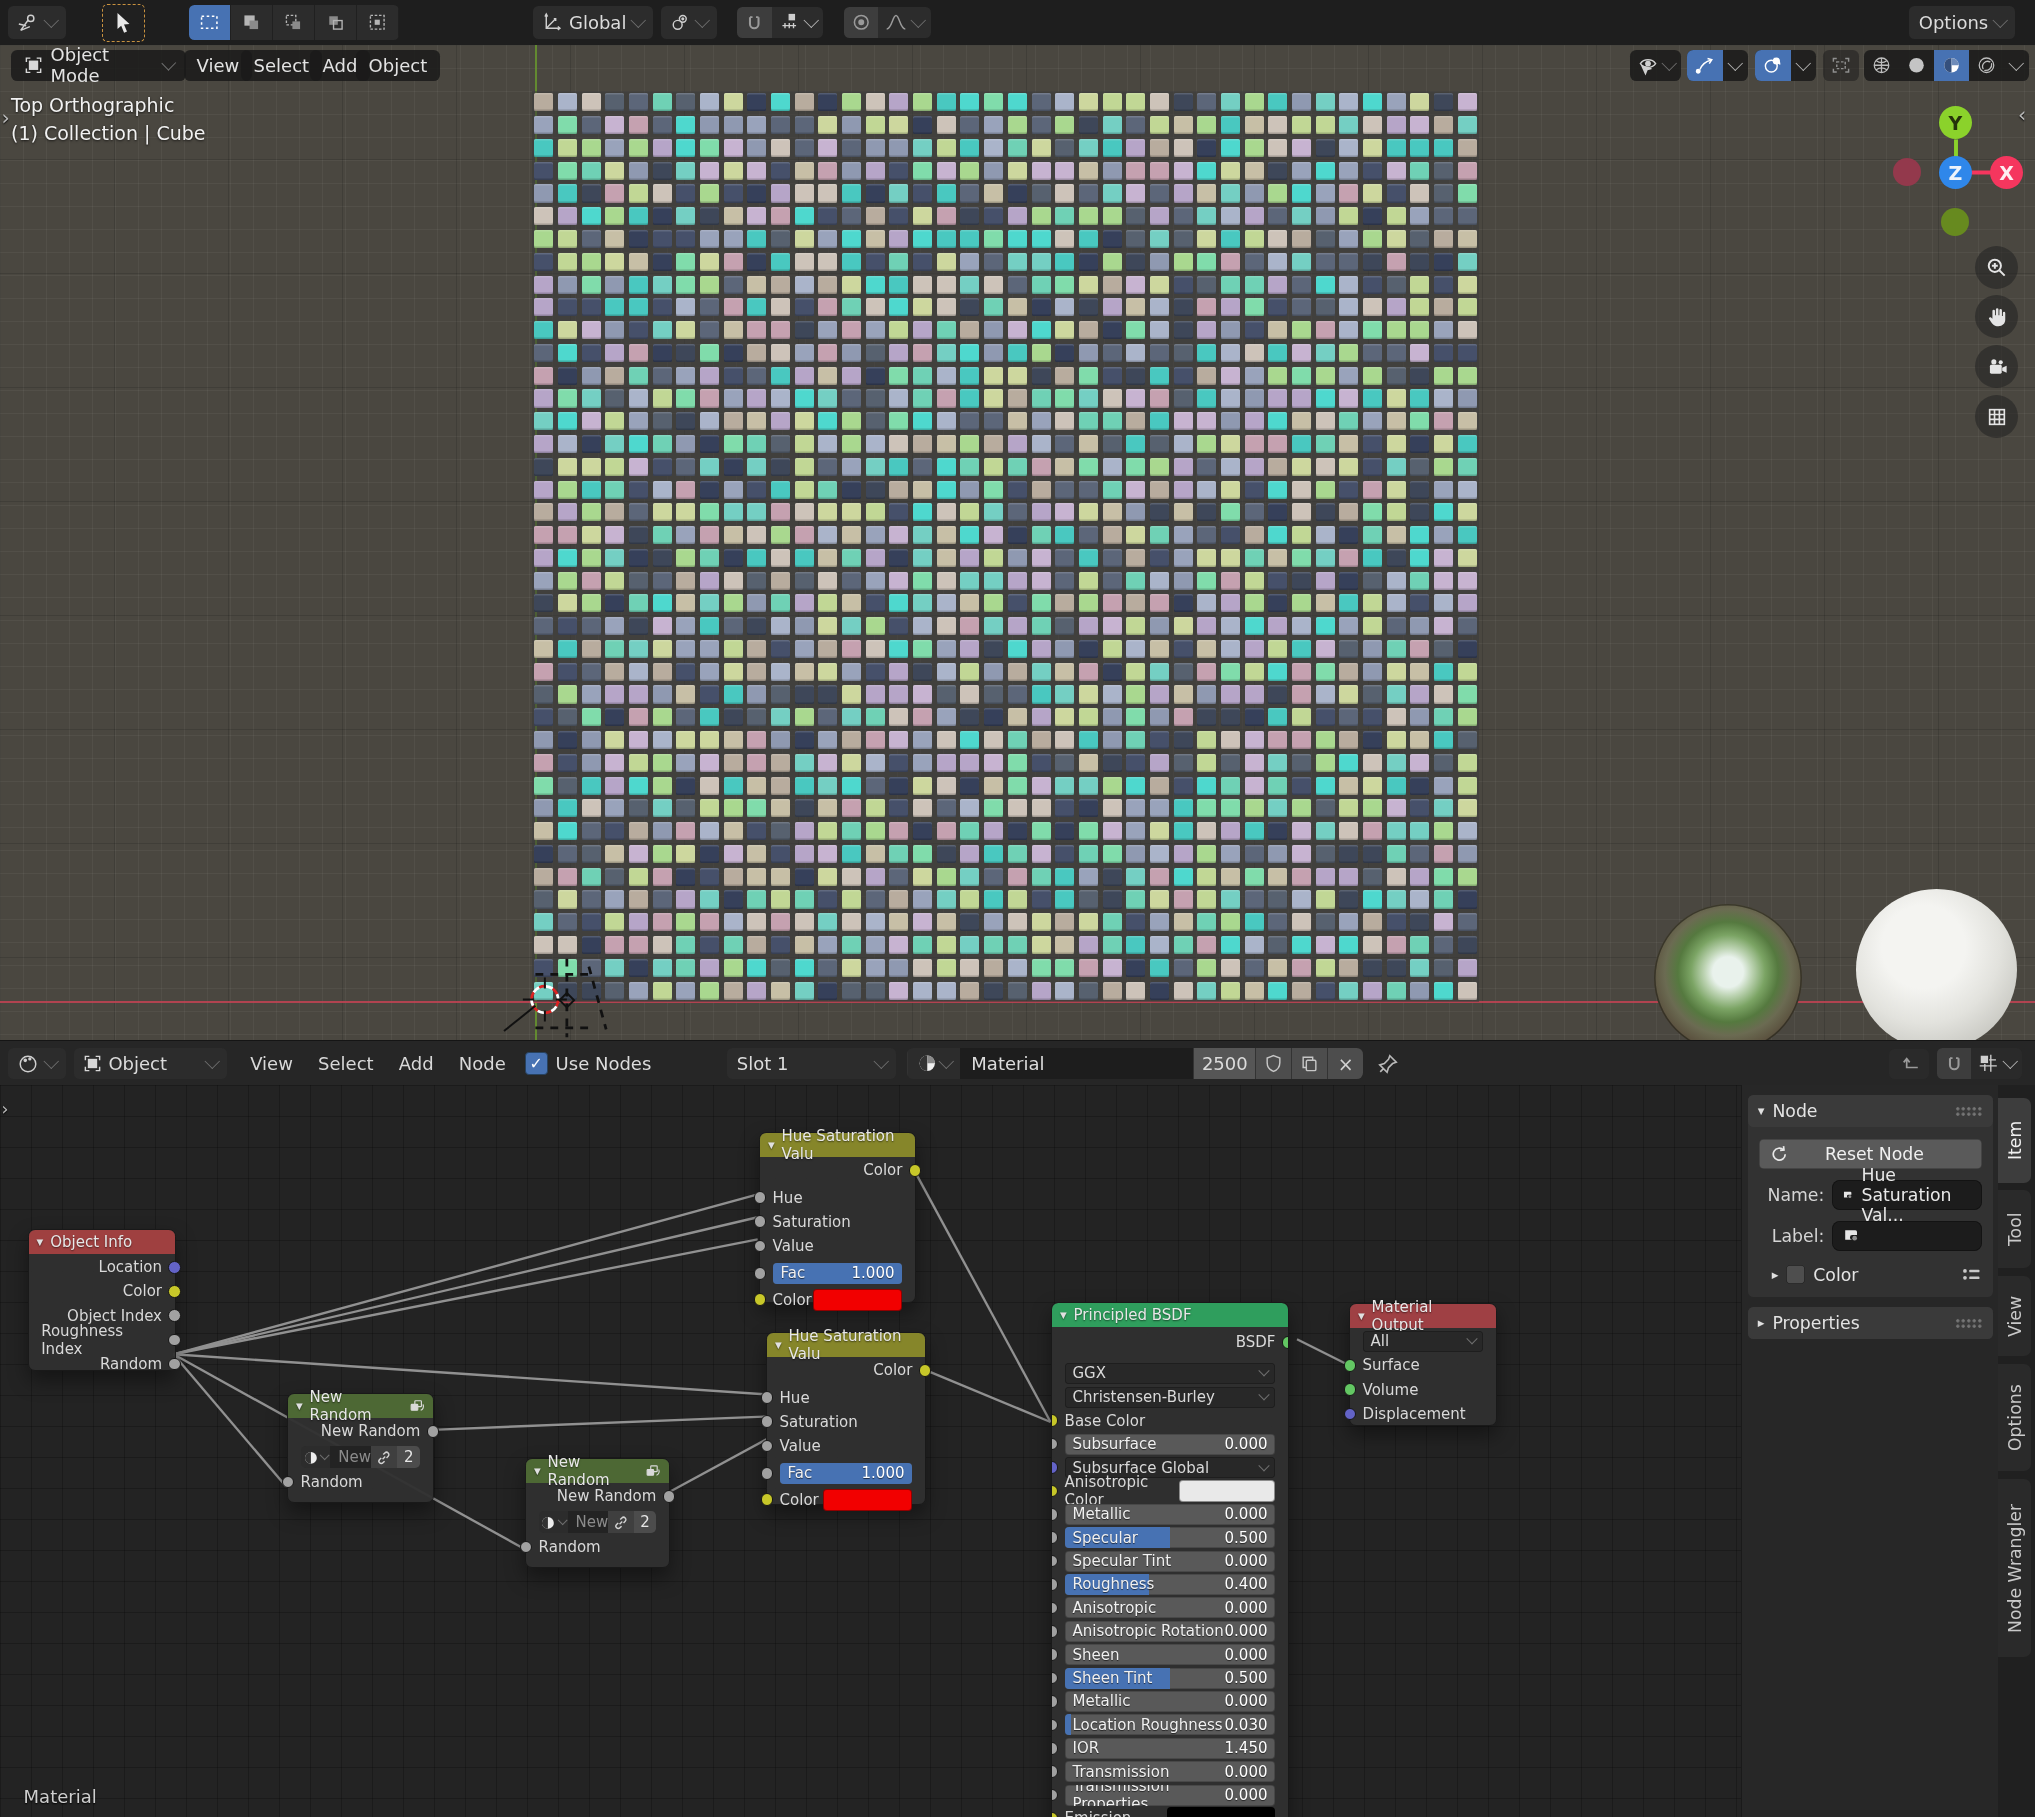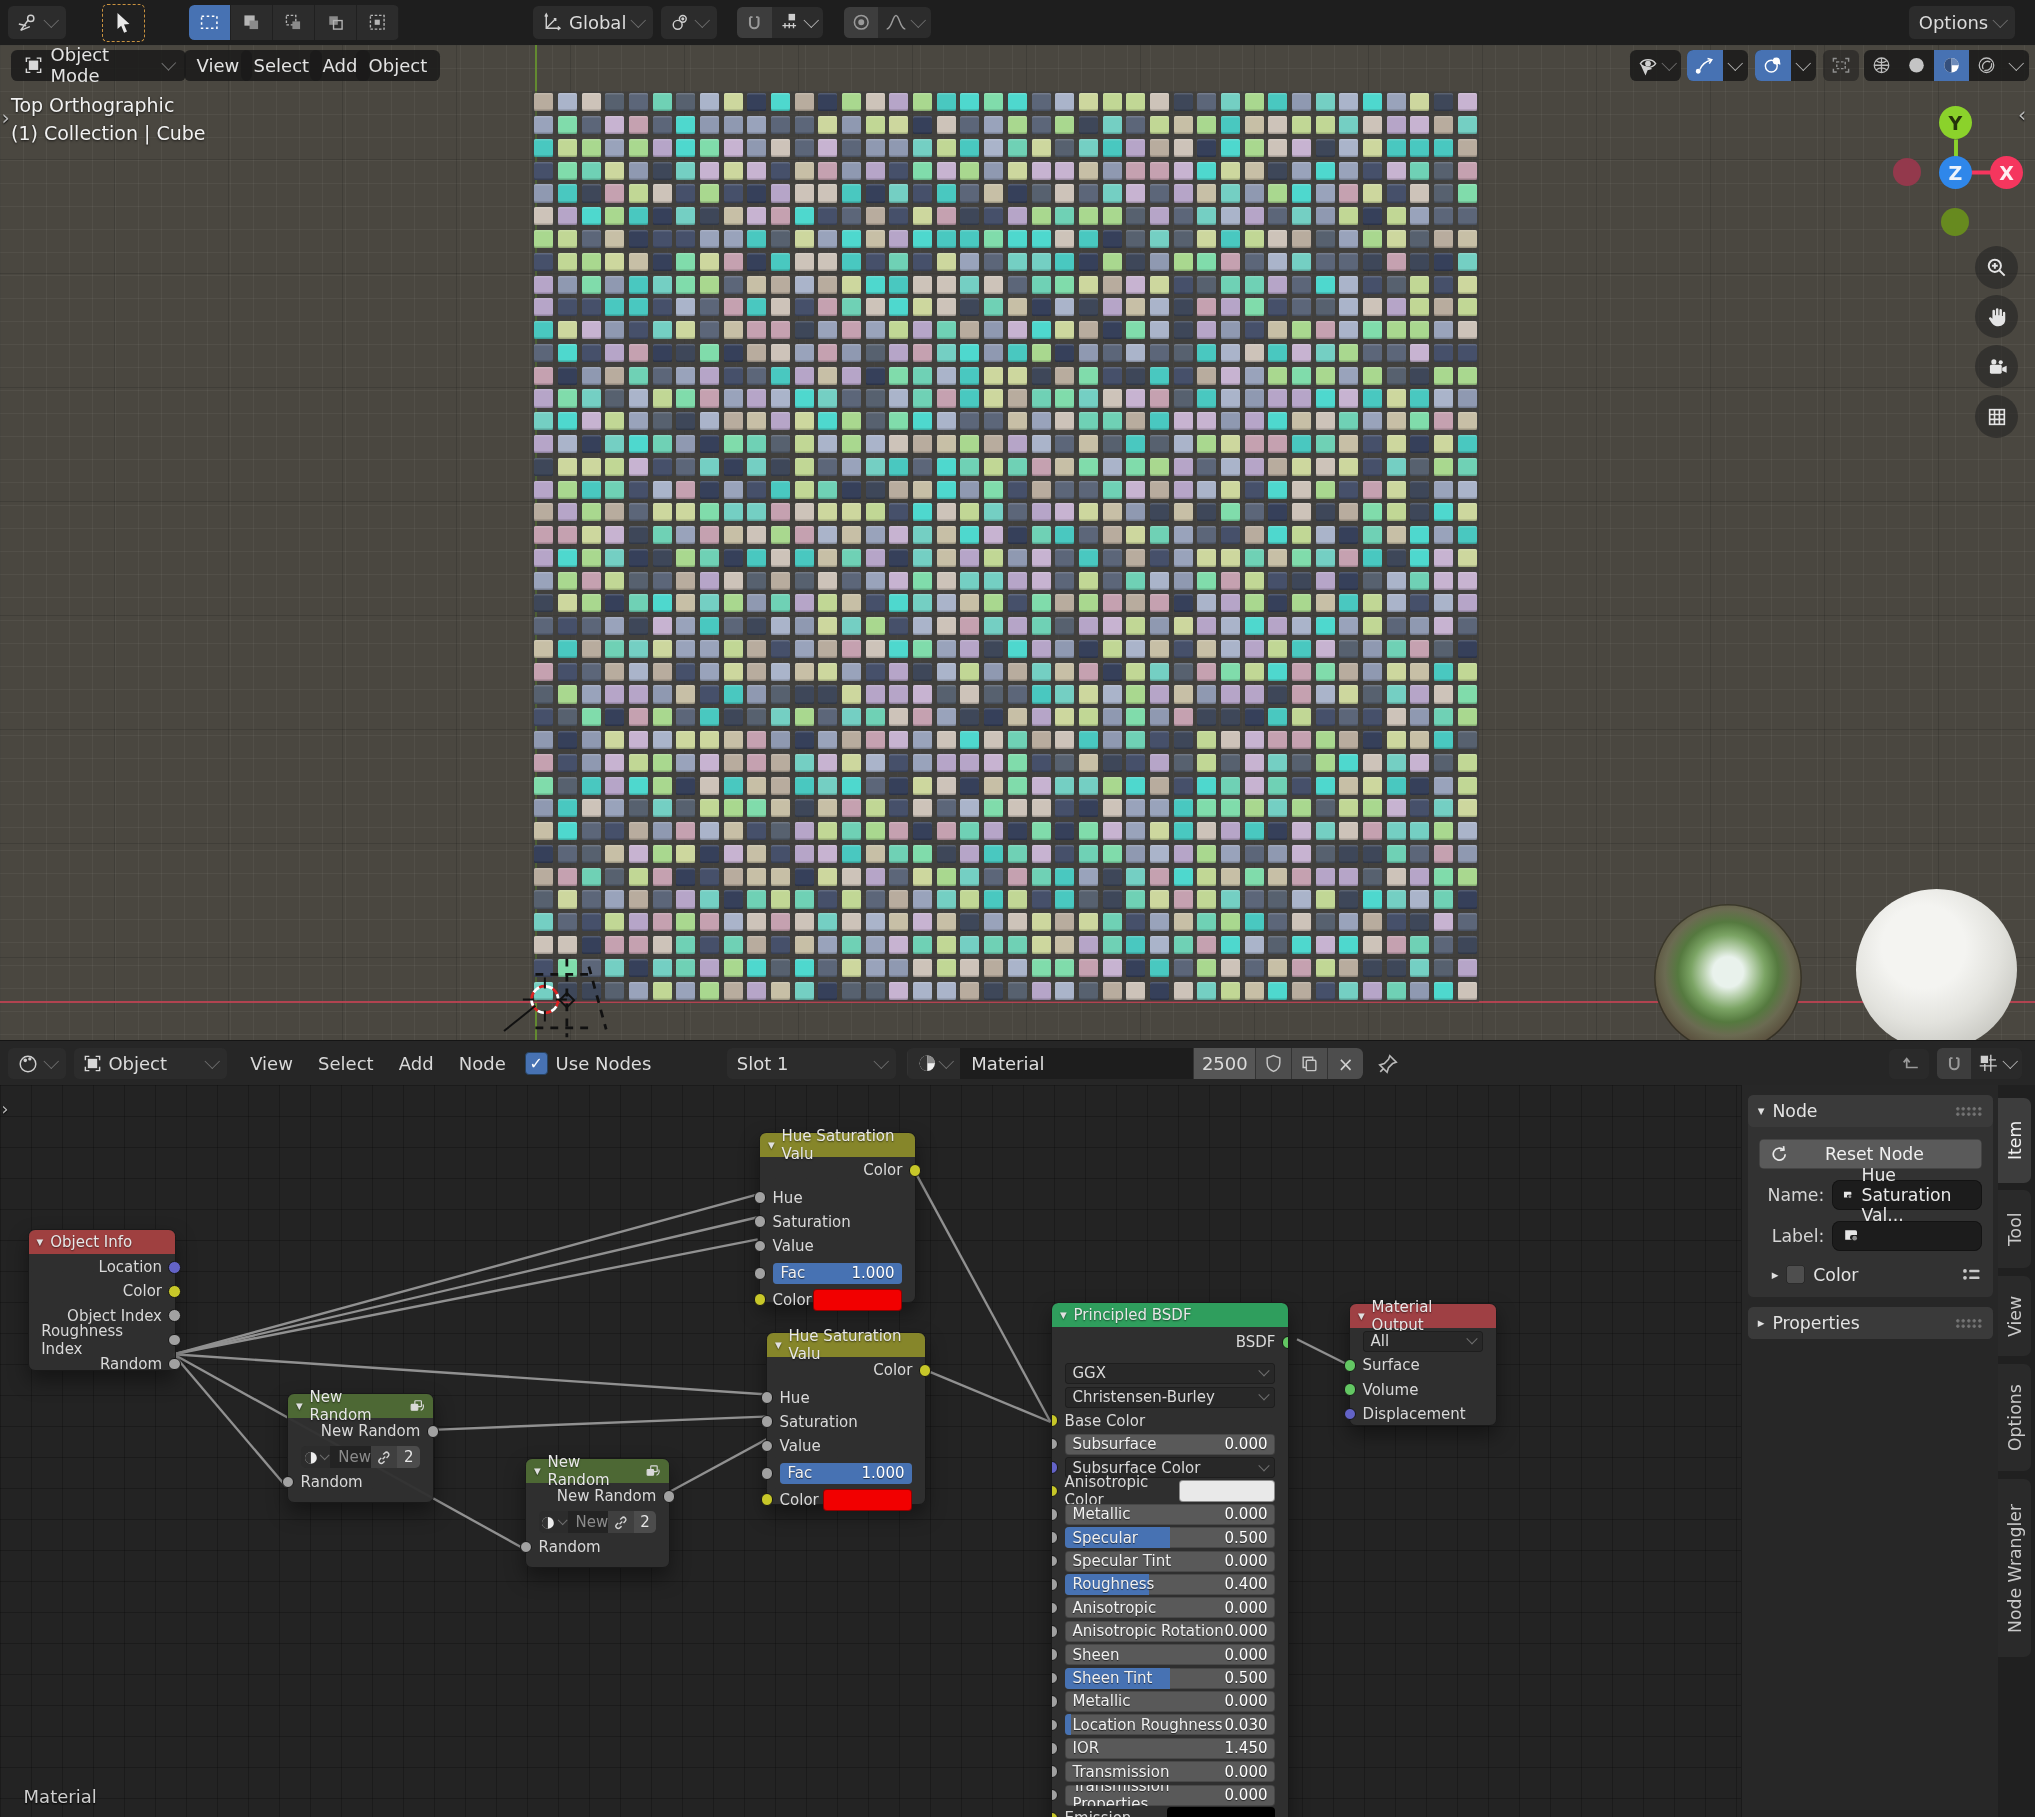--- a/index.html
+++ b/index.html
@@ -2282,21 +2282,21 @@
             <span class="sock l" style="background: rgb(161, 161, 161);"></span>
             <div class="slider">
               <div class="fill" style="width:0%"></div>
               <span class="sl">Subsurface</span>
               <span class="sv">0.000</span>
             </div>
           </div>
           <div class="nrow" style="margin-top: 2.4px;">
             <span class="sock l" style="background: rgb(99, 99, 199);"></span>
             <div class="ndrop">
-              <span>Subsurface Color</span>
+              <span>Subsurface Global</span>
               <span class="chev dim"></span>
             </div>
           </div>
           <div class="nrow" style="margin-top: 2.4px;">
             <span class="sock l" style="background: rgb(199, 199, 41);"></span>
             <span>Anisotropic Color</span>
             <span class="swatch" style="background: rgb(233, 233, 233); width: 106px;"></span>
           </div>
           <div class="nrow" style="margin-top: 2.4px;">
             <span class="sock l" style="background: rgb(161, 161, 161);"></span>

